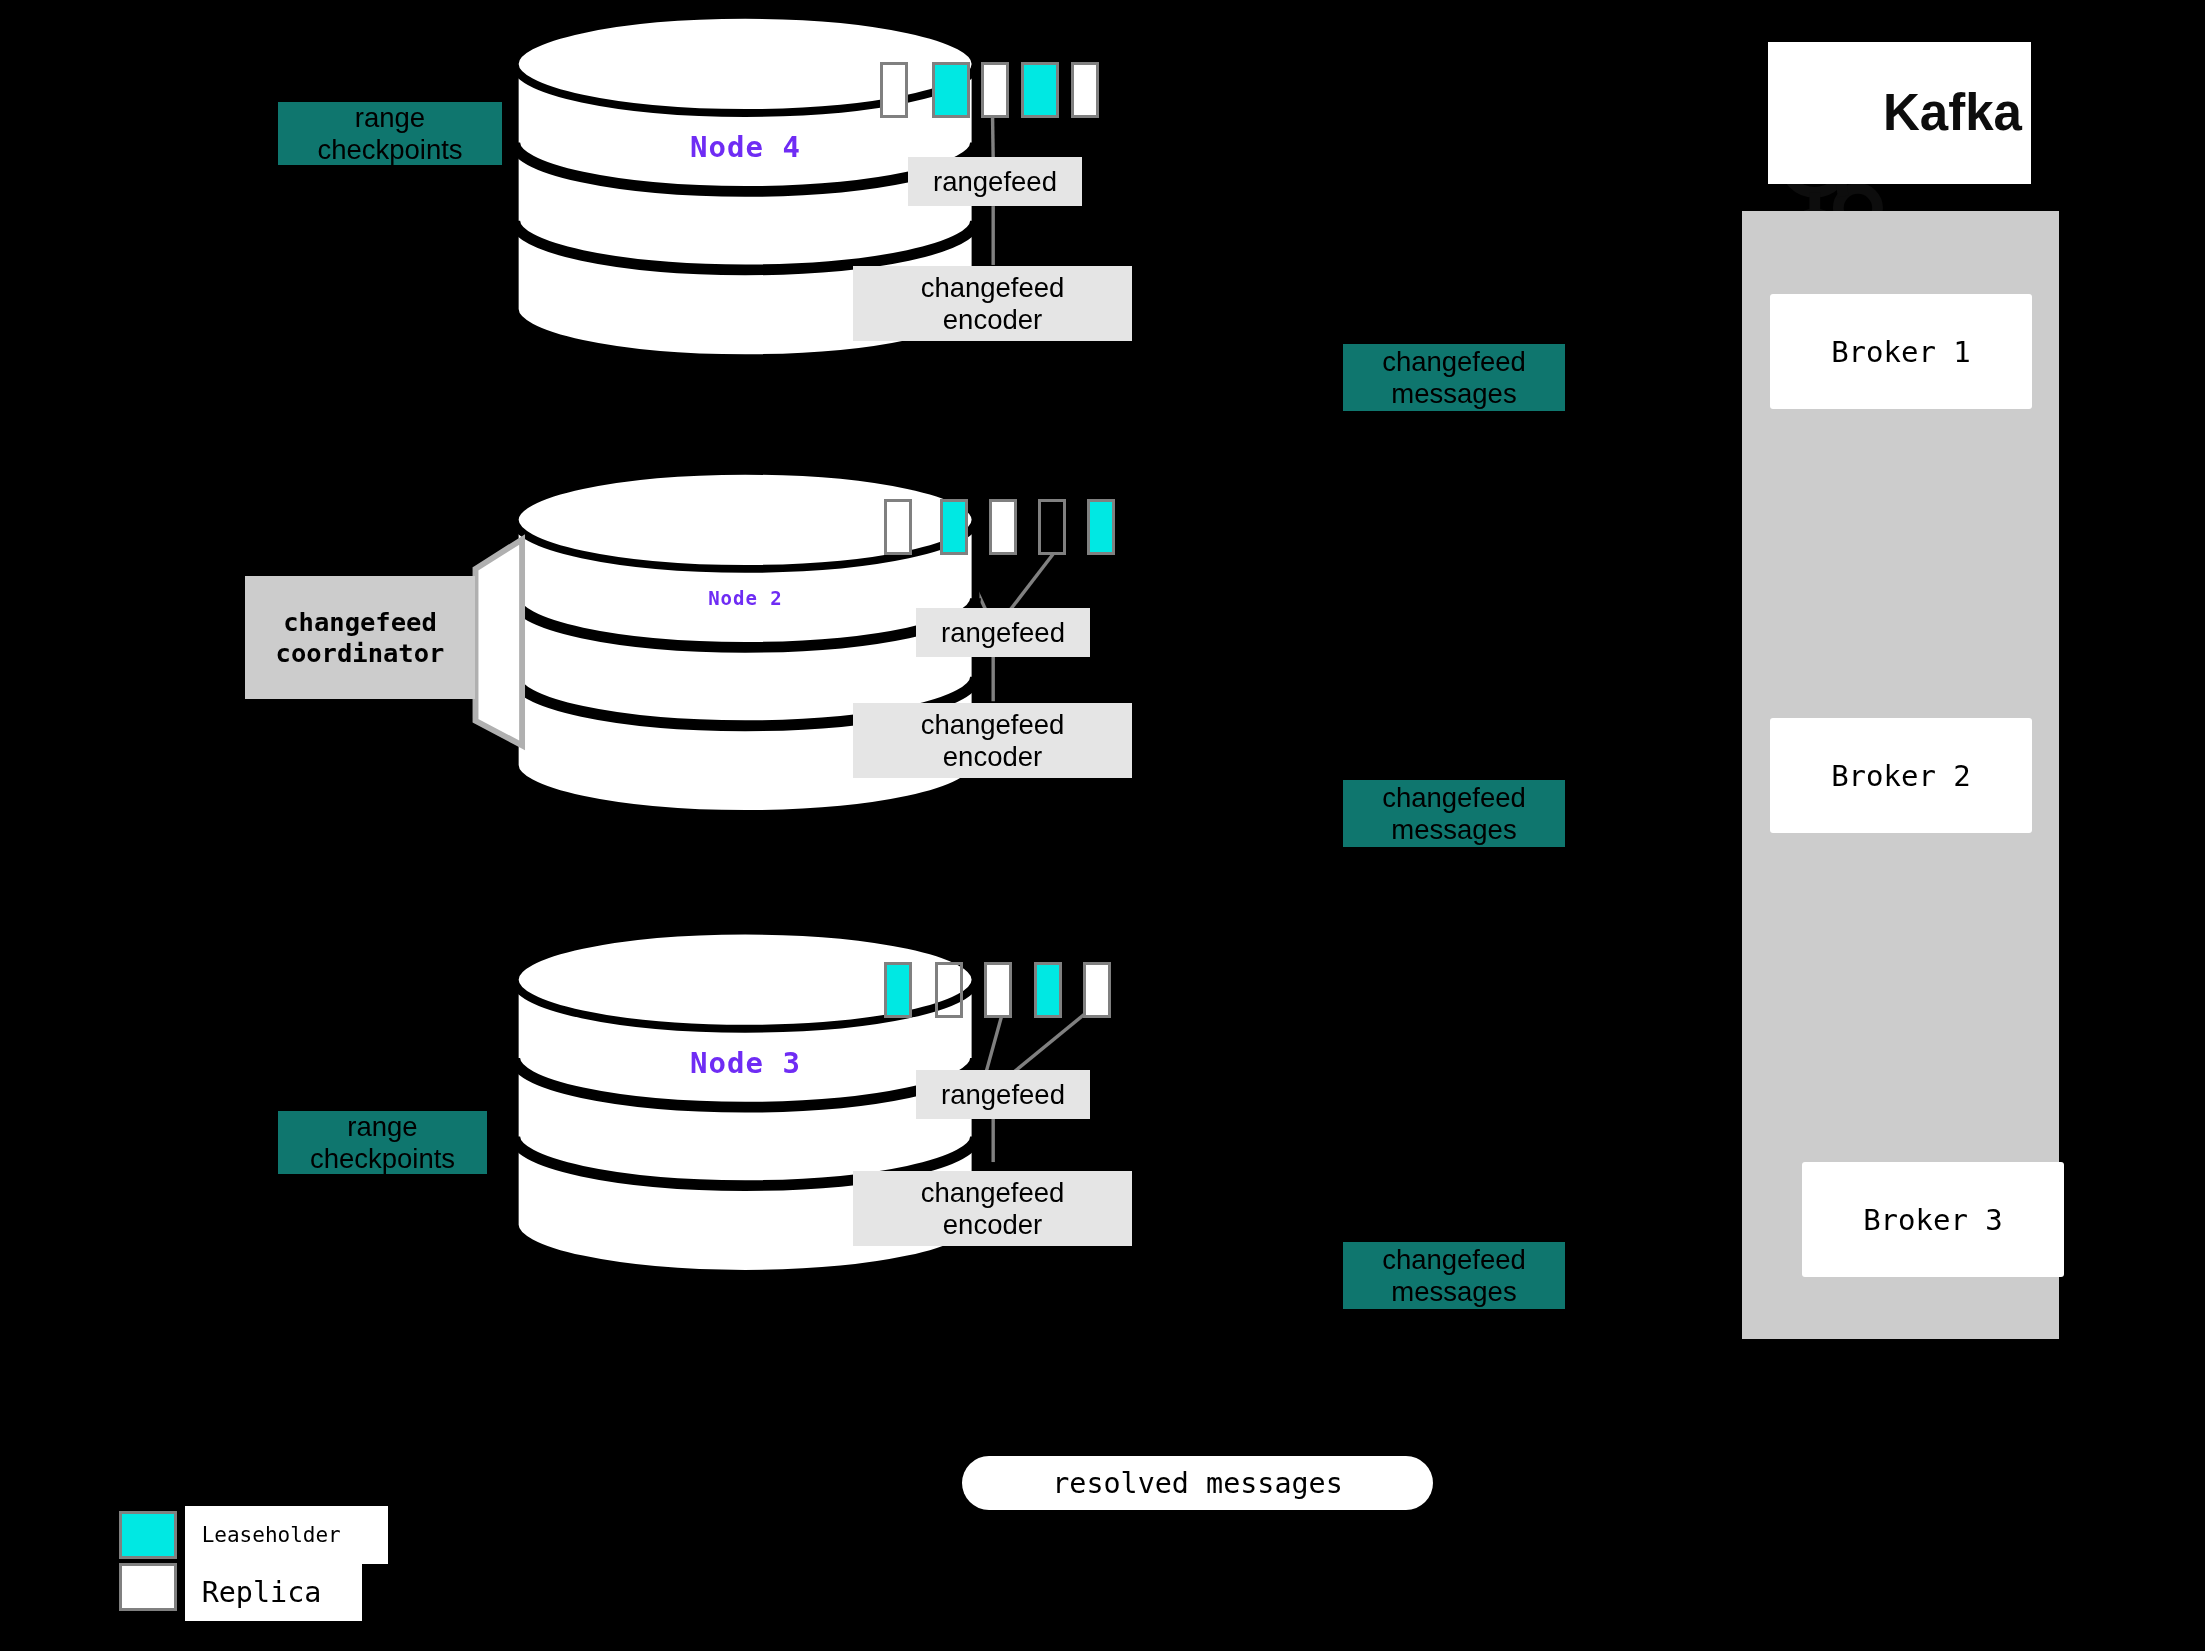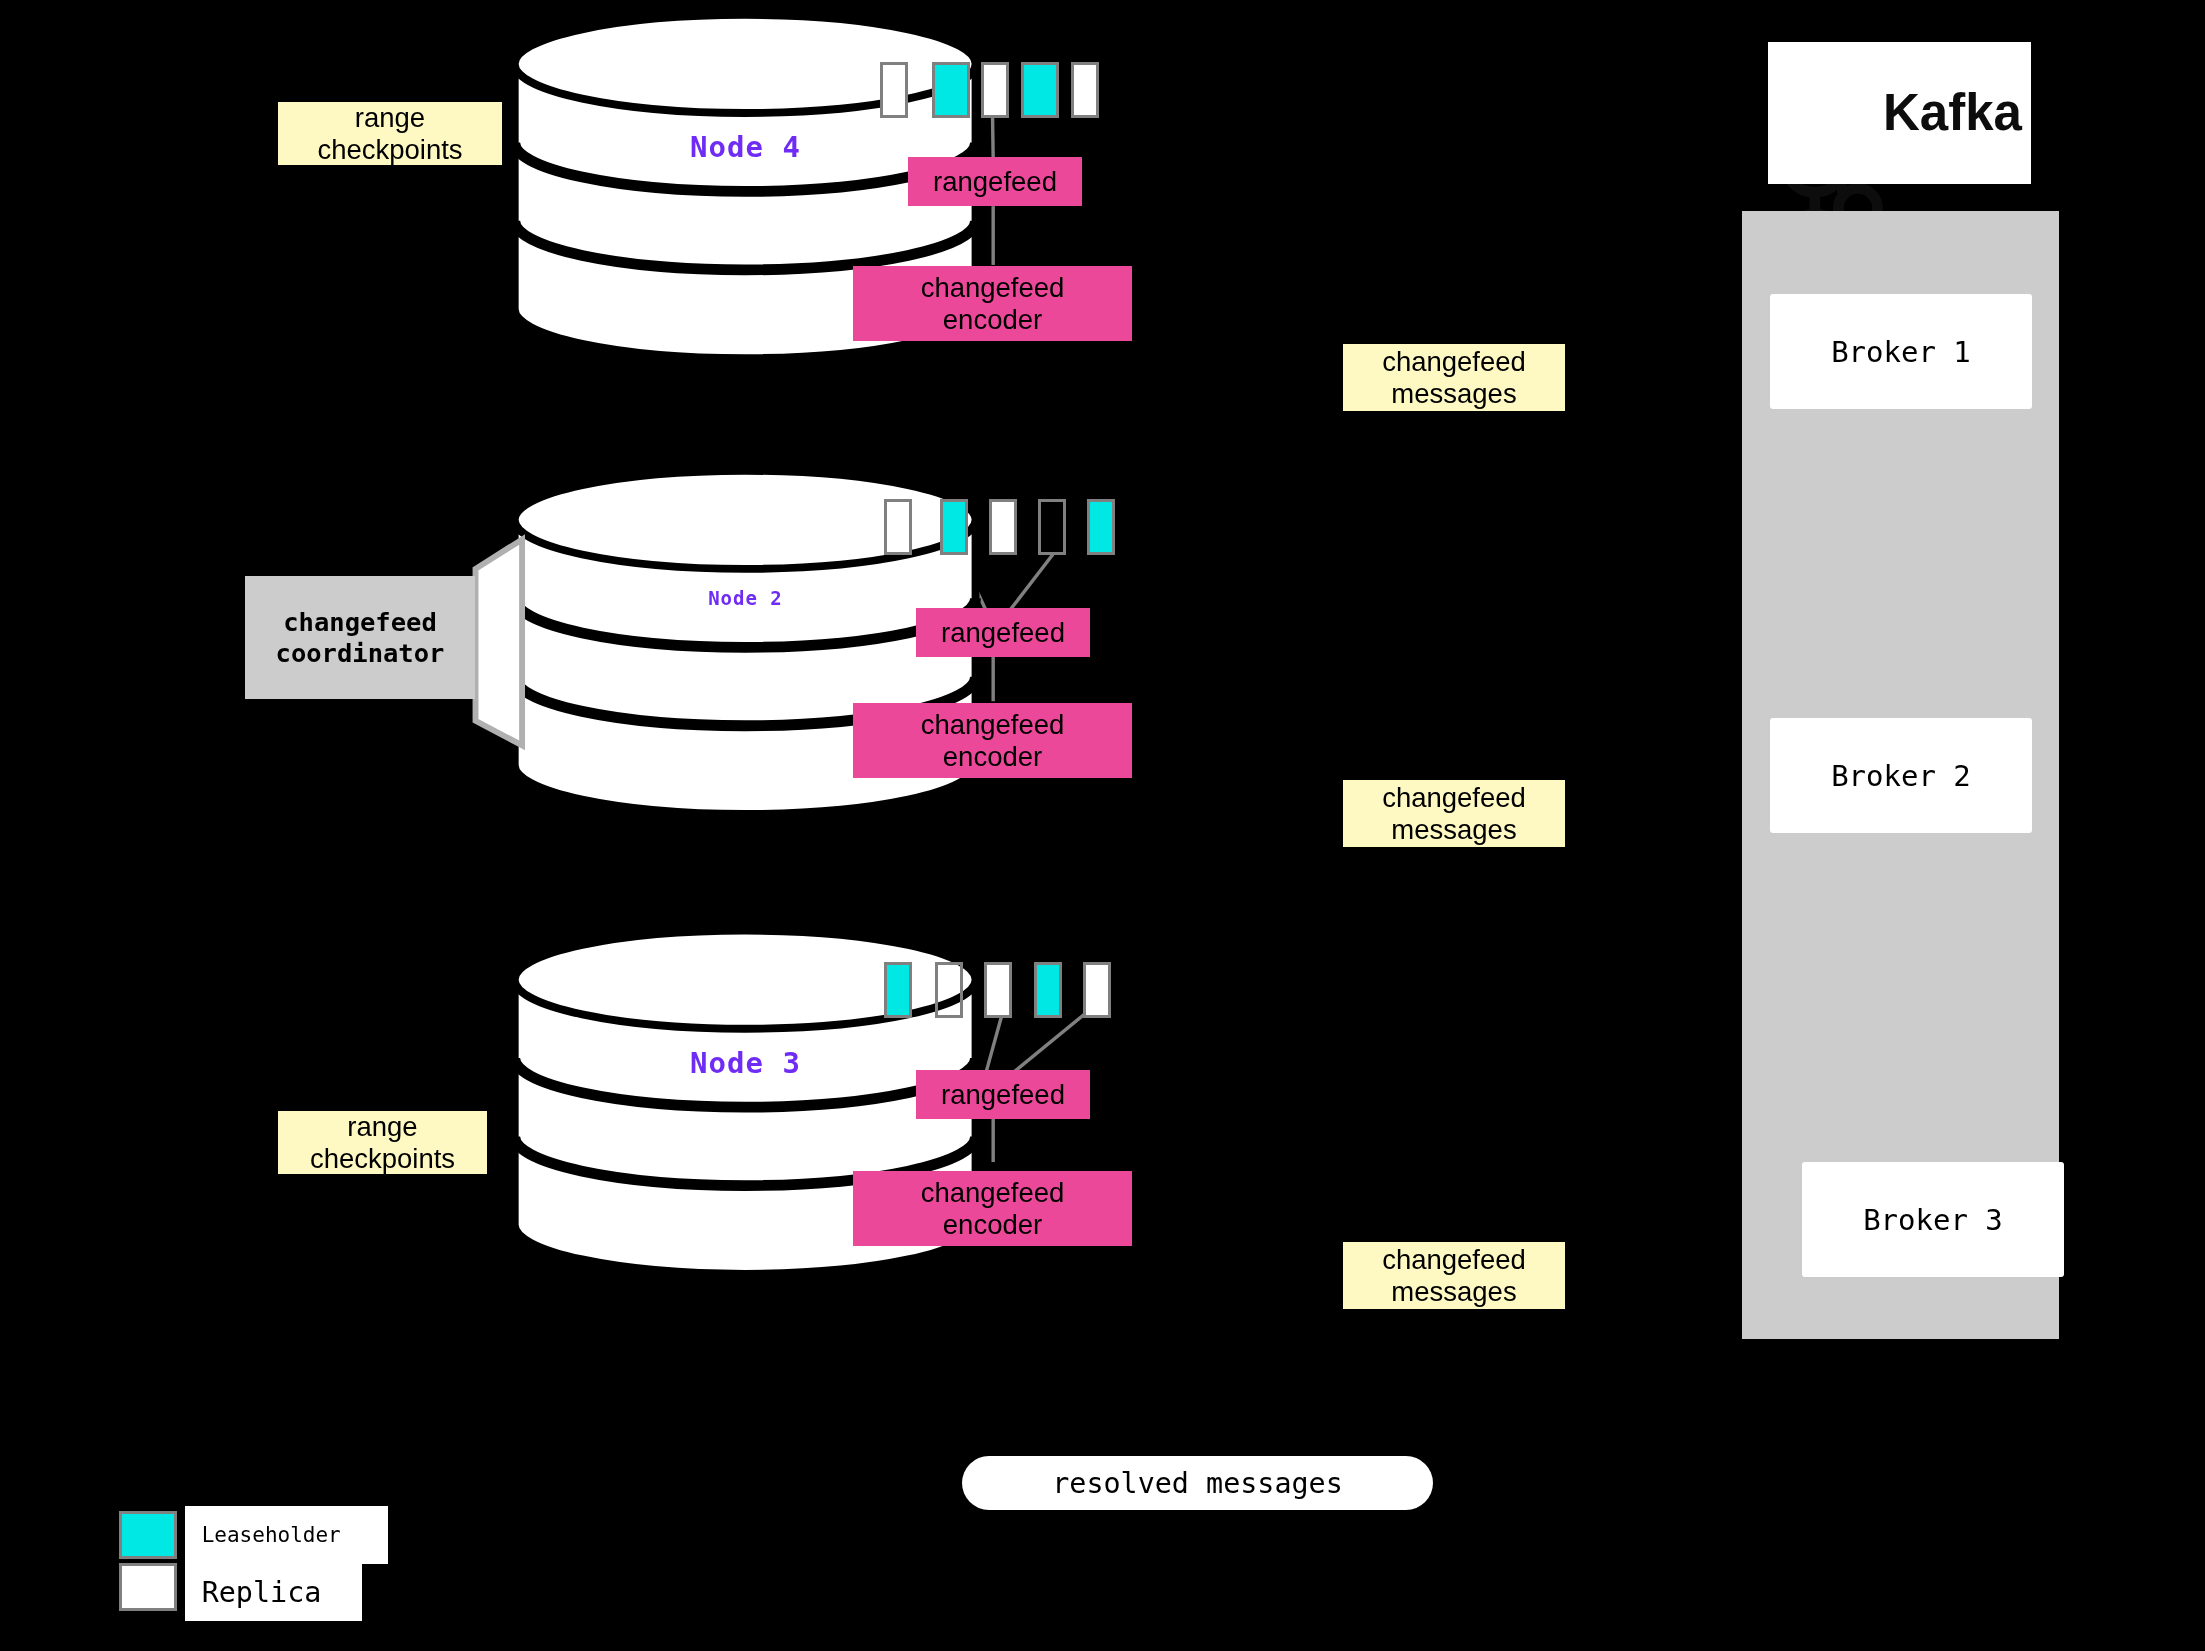--- a/index.html
+++ b/index.html
@@ -19,29 +19,29 @@
   
   .replica{
     position:absolute;box-sizing:border-box;
     border:3.4px solid #808080;background:#ffffff;
   }
   .replica.lease{background:#00e8e3;}
   .replica.empty{background:transparent;}
 
   
   .greybox{
-    position:absolute;background:#ec4899;color:#000;
+    position:absolute;background:#e5e5e5;color:#000;
     display:flex;align-items:center;justify-content:center;text-align:center;
     font-family:"Liberation Sans", sans-serif;
     line-height:1.15;white-space:pre-line;
   }
 
   
   .whitebox{
-    position:absolute;background:#fef9c3;color:#000;
+    position:absolute;background:#0f766e;color:#000;
     font-family:"Liberation Sans", sans-serif;
     text-align:center;line-height:1.18;white-space:pre-line;
   }
   .whitebox span{position:absolute;left:0;width:100%;top:50%;transform:translateY(-50%);}
 
   
   .callout-body{
     position:absolute;background:#cccccc;color:#000;
     font-family:"DejaVu Sans Mono", monospace;font-weight:bold;
     display:flex;align-items:center;justify-content:center;text-align:center;

